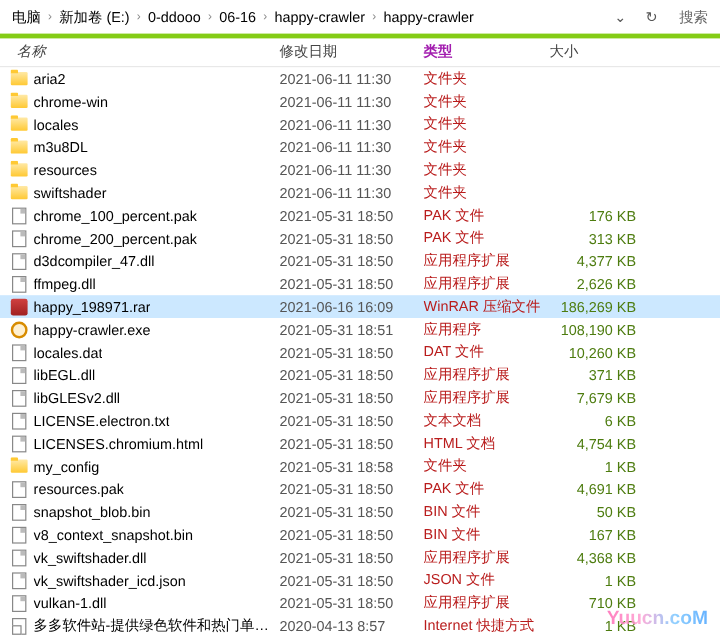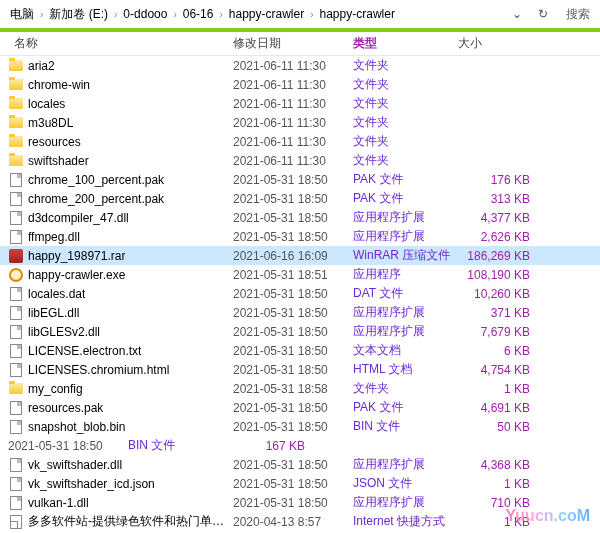--- a/index.html
+++ b/index.html
@@ -4,31 +4,31 @@
 <style>
 * { margin: 0; padding: 0; box-sizing: border-box; font-family: "Microsoft YaHei", "Segoe UI", sans-serif; font-size: 12px; }
 body { background: #fff; width: 600px; height: 533px; overflow: hidden; position: relative; }
 .toolbar { height: 32px; display: flex; align-items: center; padding: 0 6px; border-bottom: 4px solid #84cc16; }
 .breadcrumb { display: flex; align-items: center; flex: 1; overflow: hidden; }
 .crumb { padding: 2px 4px; color: #000; white-space: nowrap; }
 .chev { color: #888; margin: 0 2px; font-size: 10px; }
 .nav-btn { width: 22px; height: 22px; display: flex; align-items: center; justify-content: center; color: #555; margin-left: 4px; border: 1px solid transparent; }
 .search-box { margin-left: 8px; padding: 2px 4px; color: #666; }
 .header-row { display: flex; align-items: center; height: 24px; border-bottom: 1px solid #e8e8e8; padding-left: 8px; }
-.col-name { width: 225px; padding-left: 6px; color: #444; }
+.col-name { width: 225px; padding-left: 6px; color: #444; font-style: italic; }
 .col-date { width: 120px; color: #444; }
 .col-type { width: 105px; color: #a21caf; font-weight: bold; }
 .col-size { width: 82px; color: #444; text-align: left; }
 .file-list { }
 .row { display: flex; align-items: center; height: 19px; padding-left: 8px; }
 .row.selected { background: #cce8ff; }
 .cell-name { width: 225px; display: flex; align-items: center; overflow: hidden; white-space: nowrap; }
 .cell-date { width: 120px; color: #555; }
-.cell-type { width: 105px; color: #6d28d9; white-space: nowrap; overflow: hidden; }
-.cell-size { width: 82px; color: #a21caf; text-align: right; padding-right: 10px; }
+.cell-type { width: 105px; color: #b91c1c; white-space: nowrap; overflow: hidden; }
+.cell-size { width: 82px; color: #4d7c0f; text-align: right; padding-right: 10px; }
 .icon { width: 16px; height: 16px; margin-right: 4px; flex-shrink: 0; display: inline-flex; align-items: center; justify-content: center; }
 .folder { background: linear-gradient(#ffe9a6, #ffc933); border-radius: 1px; width: 14px; height: 11px; position: relative; }
 .folder::before { content: ""; position: absolute; top: -2px; left: 0; width: 6px; height: 3px; background: #ffc933; border-radius: 1px 1px 0 0; }
 .file-doc { width: 12px; height: 14px; background: #fff; border: 1px solid #888; position: relative; }
 .file-doc::before { content: ""; position: absolute; top: 0; right: 0; width: 4px; height: 4px; background: #bbb; }
 .rar-icon { width: 14px; height: 14px; background: linear-gradient(#d04040, #a02020); border-radius: 2px; }
 .gear-icon { width: 14px; height: 14px; border-radius: 50%; border: 2px solid #d88c00; background: #fff0d0; }
 .link-icon { width: 12px; height: 14px; background: #fff; border: 1px solid #888; position: relative; }
 .link-icon::after { content:""; position:absolute; bottom:-1px; left:-1px; width:6px; height:6px; background:#fff; border:1px solid #888; }
 .watermark { position: absolute; bottom: 8px; right: 10px; font-size: 16px; font-weight: 600; background: linear-gradient(90deg, #ff69b4, #ff9ed2, #7ec8ff, #4da6ff); -webkit-background-clip: text; background-clip: text; color: transparent; opacity: 0.85; pointer-events: none; }
@@ -282,20 +282,26 @@
         <span class="icon">
           <div class="file-doc"></div>
         </span>
         <span class="name-text">snapshot_blob.bin</span>
       </div>
       <div class="cell-date">2021-05-31 18:50</div>
       <div class="cell-type">BIN 文件</div>
       <div class="cell-size">50 KB</div>
     </div>
     <div class="row">
+      <div class="cell-name">
+        <span class="icon">
+          <div class="file-doc"></div>
+        </span>
+        <span class="name-text">v8_context_snapshot.bin</span>
+      </div>
       <div class="cell-date">2021-05-31 18:50</div>
       <div class="cell-type">BIN 文件</div>
       <div class="cell-size">167 KB</div>
     </div>
     <div class="row">
       <div class="cell-name">
         <span class="icon">
           <div class="file-doc"></div>
         </span>
         <span class="name-text">vk_swiftshader.dll</span>

